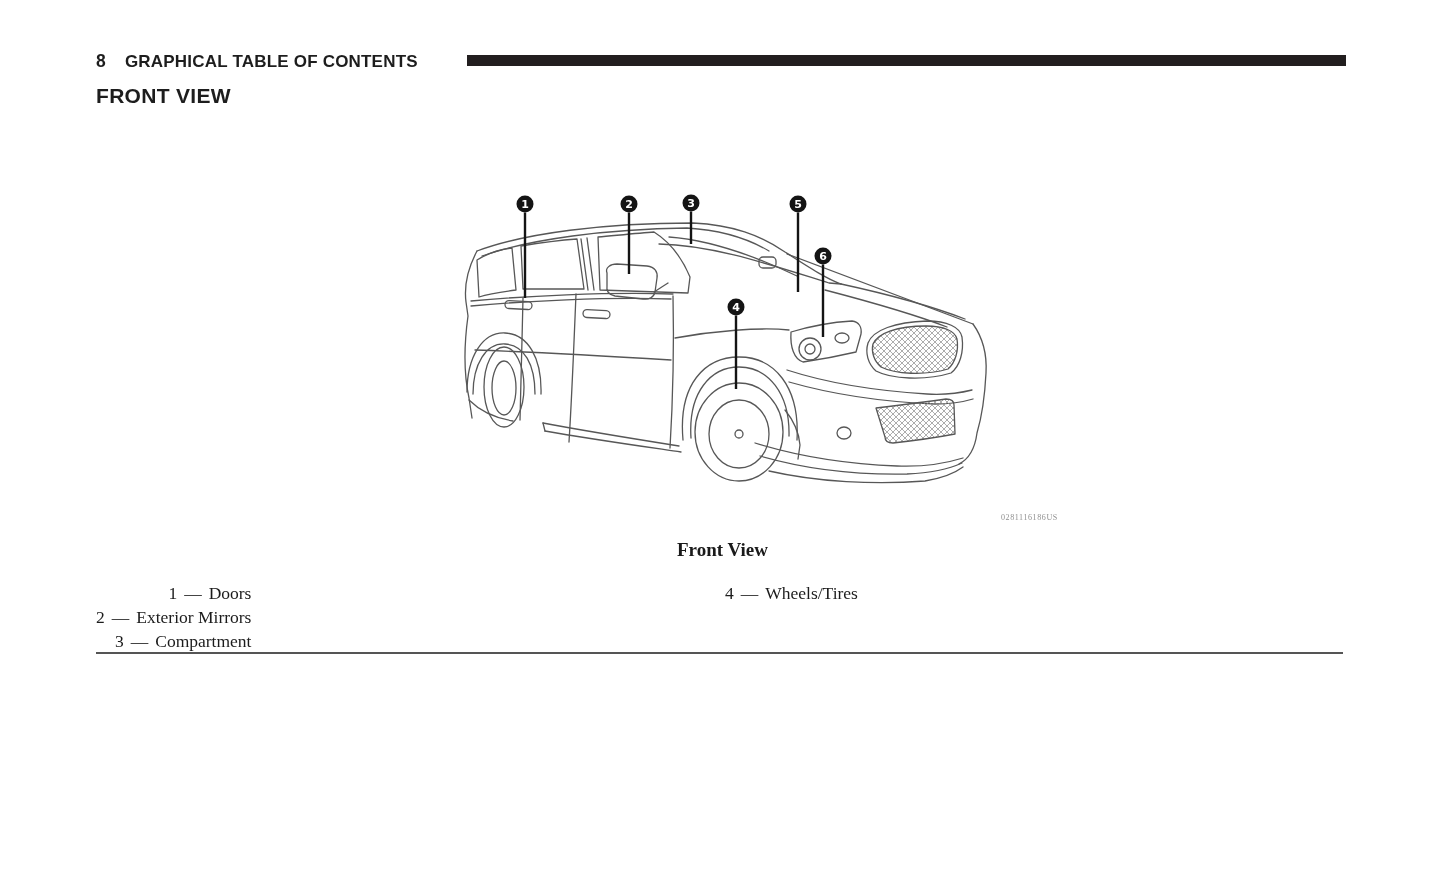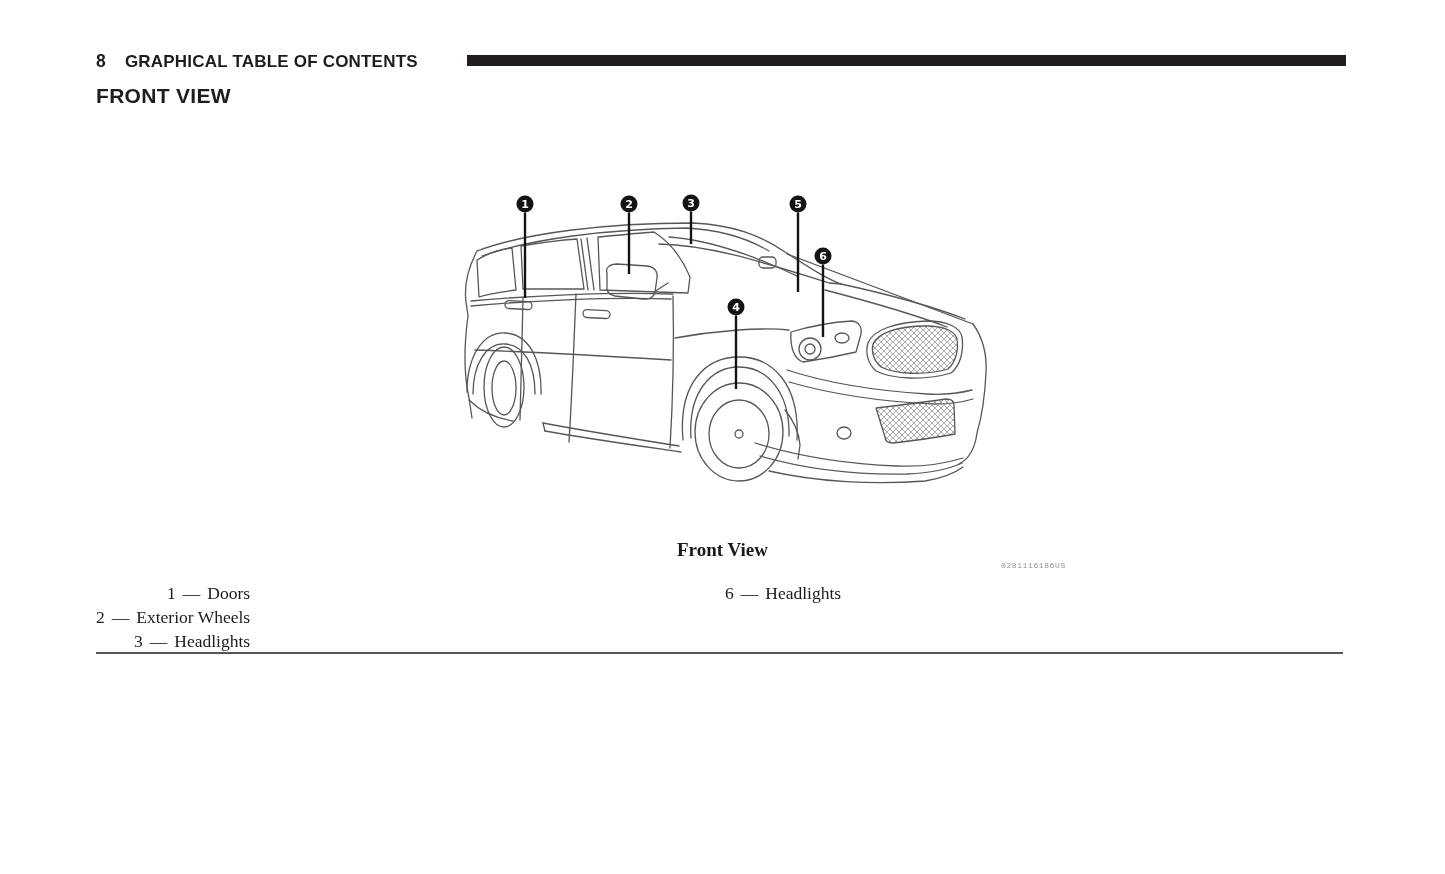--- a/index.html
+++ b/index.html
@@ -11,21 +11,21 @@
   .header-row { left:96px; top:51px; display:flex; align-items:baseline; color:#1d1d1d; }
   .page-num { font-size:17.5px; font-weight:700; letter-spacing:0.2px; }
   .section-title { font-size:17px; font-weight:700; margin-left:19px; letter-spacing:0.2px; }
   .header-bar { left:467px; top:55px; width:879px; height:11px; background:#221e1f; }
 
   .page-title { left:96px; top:84px; font-size:21px; font-weight:700; color:#1d1d1d; letter-spacing:0.3px; }
 
   
   .figure-svg { left:455px; top:180px; }
   .watermark { left:1001px; top:513px; font-size:8px; color:#8f8f8f; letter-spacing:0.6px;
-               font-family:Liberation Mono, monospace;margin-top:48px; }
+               font-family:Liberation Serif, serif; }
   .figure-caption { left:0; top:539px; width:1445px; text-align:center;
                     font-family:"Liberation Serif", serif; font-weight:700; font-size:19px; color:#1a1a1a; }
 
   
   .legend { left:0; top:581px; width:1445px; font-family:"Liberation Serif", serif;
             font-size:17.5px; color:#1c1c1c; }
   .legend-col { position:absolute; top:0;text-align:right; }
   .legend-col.left  { left:96px; }
   .legend-col.right { left:725px; }
   .legend-row { height:24px; line-height:24px; white-space:nowrap; }
@@ -168,25 +168,25 @@
 <div class="abs watermark">0281116186US</div>
 
 <div class="abs figure-caption">Front View</div>
 
 <div class="abs legend">
   <div class="legend-col left">
     <div class="legend-row">
       <span>1</span><span class="dash">—</span><span>Doors</span>
     </div>
     <div class="legend-row">
-      <span>2</span><span class="dash">—</span><span>Exterior Wheels</span>
+      <span>2</span><span class="dash">—</span><span>Exterior Mirrors</span>
     </div>
     <div class="legend-row">
-      <span>3</span><span class="dash">—</span><span>Headlights</span>
+      <span>3</span><span class="dash">—</span><span>Compartment</span>
     </div>
   </div>
   <div class="legend-col right">
     <div class="legend-row">
-      <span>6</span><span class="dash">—</span><span>Headlights</span>
+      <span>4</span><span class="dash">—</span><span>Wheels/Tires</span>
     </div>
   </div>
 </div>
 <div class="abs legend-rule"></div>
 
 </body></html>

